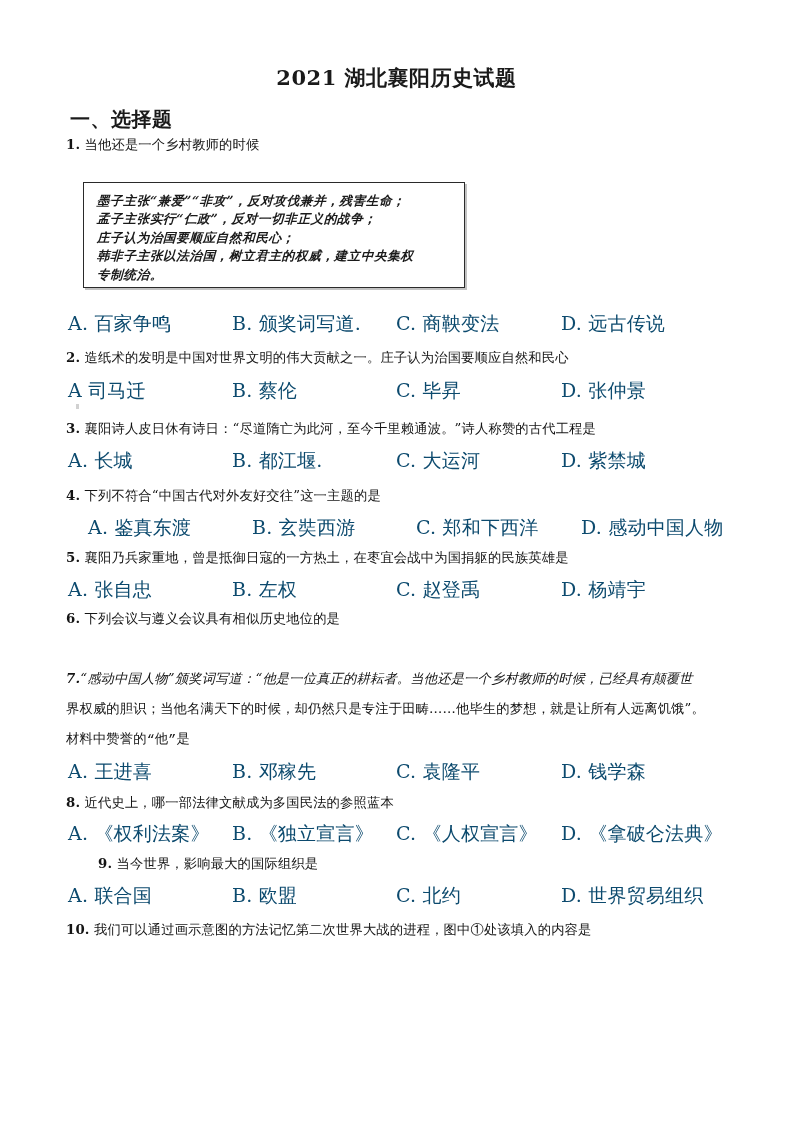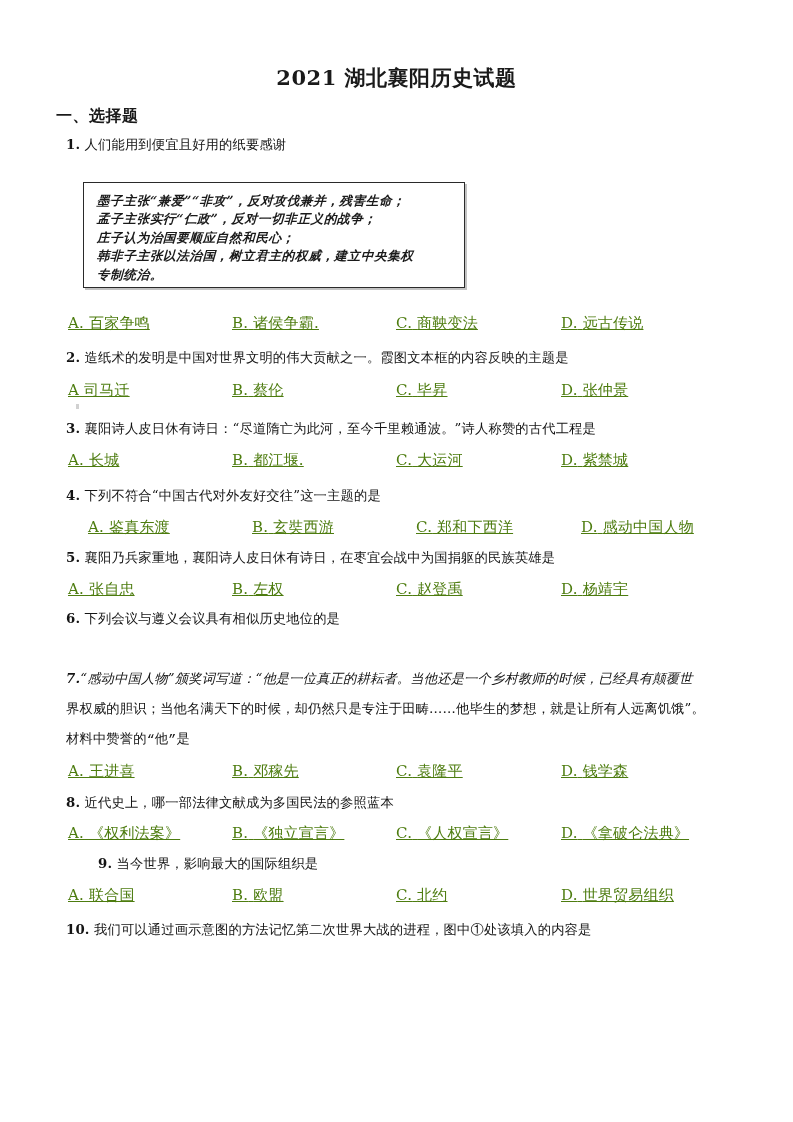--- a/index.html
+++ b/index.html
@@ -28,23 +28,23 @@
     top: 64px;
     width: 793px;
     text-align: center;
     font-size: 21px;
     font-weight: bold;
     letter-spacing: 0.5px;
     font-family: "DejaVu Serif", "Liberation Serif", serif;
   }
   .section-head {
     position: absolute;
-    left: 56px;
+    left: 70px;
     top: 106px;
-    font-size: 16px;
+    font-size: 20px;
     font-weight: bold;
     letter-spacing: 0.5px;
   }
   .qline {
     position: absolute;
     left: 66px;
     font-size: 13.3px;
     line-height: 17px;
     letter-spacing: 0.15px;
     white-space: nowrap;
@@ -82,26 +82,25 @@
   }
   
   .opt-row {
     position: absolute;
     left: 0;
     width: 793px;
     height: 18px;
   }
   .opt {
     position: absolute;
-    font-size: 15px;
+    font-size: 19px;
     line-height: 18px;
     letter-spacing: 0.2px;
     white-space: nowrap;
-    color: #4d7c0f;
-    text-decoration: underline;
+    color: #0c4a6e;
   }
   .opt .lab { }
   .opt-a { left: 68px; }
   .opt-b { left: 232px; }
   .opt-c { left: 396px; }
   .opt-d { left: 561px; }
 
   .smudge {
     position: absolute;
     left: 76px;
@@ -116,43 +115,43 @@
 <body>
 
 <div class="page">
 
   <div class="doc-title">2021 湖北襄阳历史试题</div>
 
   <div class="section-head">一、选择题</div>
 
   <div class="qline" style="top:136px;">
     <span class="qnum">1.</span>
-    <span>人们能用到便宜且好用的纸要感谢</span>
+    <span>当他还是一个乡村教师的时候</span>
   </div>
 
   <div class="quote-box">
     <div class="quote-inner">
       <div class="quote-line">墨子主张“兼爱”“非攻”，反对攻伐兼并，残害生命；</div>
       <div class="quote-line">孟子主张实行“仁政”，反对一切非正义的战争；</div>
       <div class="quote-line">庄子认为治国要顺应自然和民心；</div>
       <div class="quote-line">韩非子主张以法治国，树立君主的权威，建立中央集权</div>
       <div class="quote-line">专制统治。</div>
     </div>
   </div>
 
   <div class="opt-row" style="top:314px;">
     <div class="opt opt-a"><span class="lab">A.</span> <span>百家争鸣</span></div>
-    <div class="opt opt-b"><span class="lab">B.</span> <span>诸侯争霸.</span></div>
+    <div class="opt opt-b"><span class="lab">B.</span> <span>颁奖词写道.</span></div>
     <div class="opt opt-c"><span class="lab">C.</span> <span>商鞅变法</span></div>
     <div class="opt opt-d"><span class="lab">D.</span> <span>远古传说</span></div>
   </div>
 
   <div class="qline" style="top:349px;">
     <span class="qnum">2.</span>
-    <span>造纸术的发明是中国对世界文明的伟大贡献之一。霞图文本框的内容反映的主题是</span>
+    <span>造纸术的发明是中国对世界文明的伟大贡献之一。庄子认为治国要顺应自然和民心</span>
   </div>
   <div class="opt-row" style="top:381px;">
     <div class="opt opt-a"><span class="lab">A</span> <span>司马迁</span></div>
     <div class="opt opt-b"><span class="lab">B.</span> <span>蔡伦</span></div>
     <div class="opt opt-c"><span class="lab">C.</span> <span>毕昇</span></div>
     <div class="opt opt-d"><span class="lab">D.</span> <span>张仲景</span></div>
   </div>
   <div class="smudge"></div>
 
   <div class="qline" style="top:420px;">
@@ -172,21 +171,21 @@
   </div>
   <div class="opt-row" style="top:518px;margin-left:20px;">
     <div class="opt opt-a"><span class="lab">A.</span> <span>鉴真东渡</span></div>
     <div class="opt opt-b"><span class="lab">B.</span> <span>玄奘西游</span></div>
     <div class="opt opt-c"><span class="lab">C.</span> <span>郑和下西洋</span></div>
     <div class="opt opt-d"><span class="lab">D.</span> <span>感动中国人物</span></div>
   </div>
 
   <div class="qline" style="top:549px;">
     <span class="qnum">5.</span>
-    <span>襄阳乃兵家重地，襄阳诗人皮日休有诗日，在枣宜会战中为国捐躯的民族英雄是</span>
+    <span>襄阳乃兵家重地，曾是抵御日寇的一方热土，在枣宜会战中为国捐躯的民族英雄是</span>
   </div>
   <div class="opt-row" style="top:580px;">
     <div class="opt opt-a"><span class="lab">A.</span> <span>张自忠</span></div>
     <div class="opt opt-b"><span class="lab">B.</span> <span>左权</span></div>
     <div class="opt opt-c"><span class="lab">C.</span> <span>赵登禹</span></div>
     <div class="opt opt-d"><span class="lab">D.</span> <span>杨靖宇</span></div>
   </div>
 
   <div class="qline" style="top:610px;">
     <span class="qnum">6.</span>

